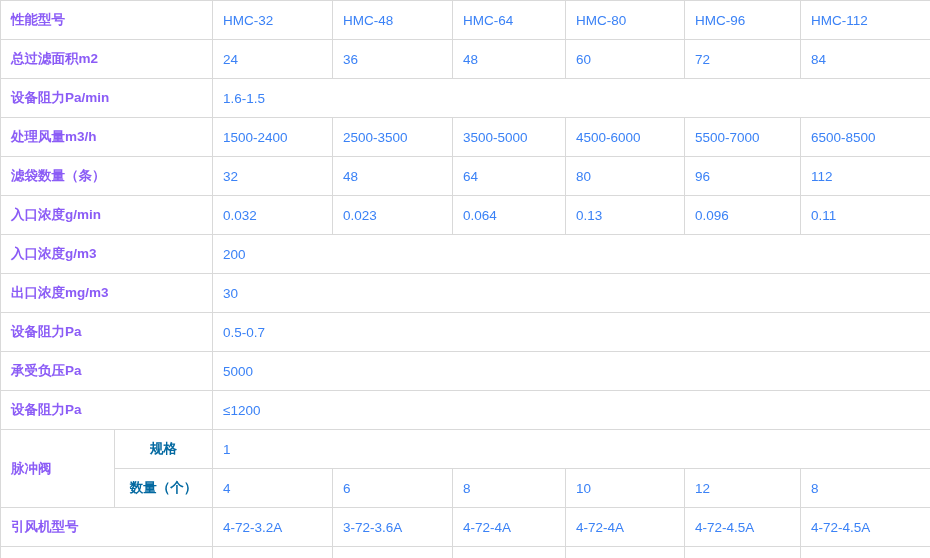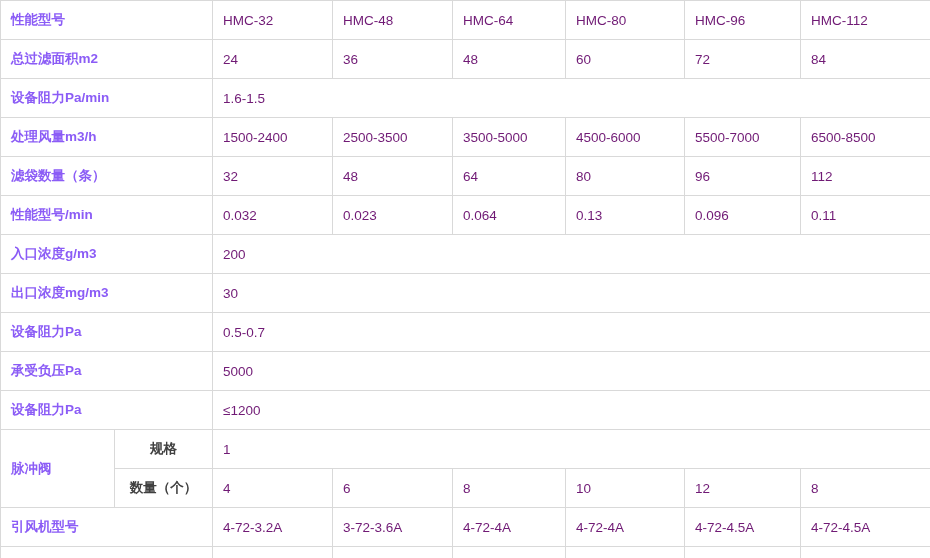--- a/index.html
+++ b/index.html
@@ -28,26 +28,26 @@
     white-space: nowrap;
     overflow: hidden;
     text-overflow: ellipsis;
   }
   td.label {
     font-weight: bold;
     color: #8b5cf6;
   }
   td.sublabel {
     font-weight: bold;
-    color: #404040;
+    color: #0369a1;
     text-align: center;
   }
   td.val {
     font-weight: normal;
-    color: #701a75;
+    color: #3b82f6;
     margin-top: 33px;
   }
   
   col.c0 { width: 114px; }
   col.c1 { width: 98px; }
   col.c2 { width: 120px; }
   col.c3 { width: 120px; }
   col.c4 { width: 113px; }
   col.c5 { width: 119px; }
   col.c6 { width: 116px; }
@@ -107,21 +107,21 @@
       <td class="label" colspan="2">滤袋数量（条）</td>
       <td class="val">32</td>
       <td class="val">48</td>
       <td class="val">64</td>
       <td class="val">80</td>
       <td class="val">96</td>
       <td class="val">112</td>
     </tr>
 
     <tr>
-      <td class="label" colspan="2">性能型号/min</td>
+      <td class="label" colspan="2">入口浓度g/min</td>
       <td class="val">0.032</td>
       <td class="val">0.023</td>
       <td class="val">0.064</td>
       <td class="val">0.13</td>
       <td class="val">0.096</td>
       <td class="val">0.11</td>
     </tr>
 
     <tr>
       <td class="label" colspan="2">入口浓度g/m3</td>

